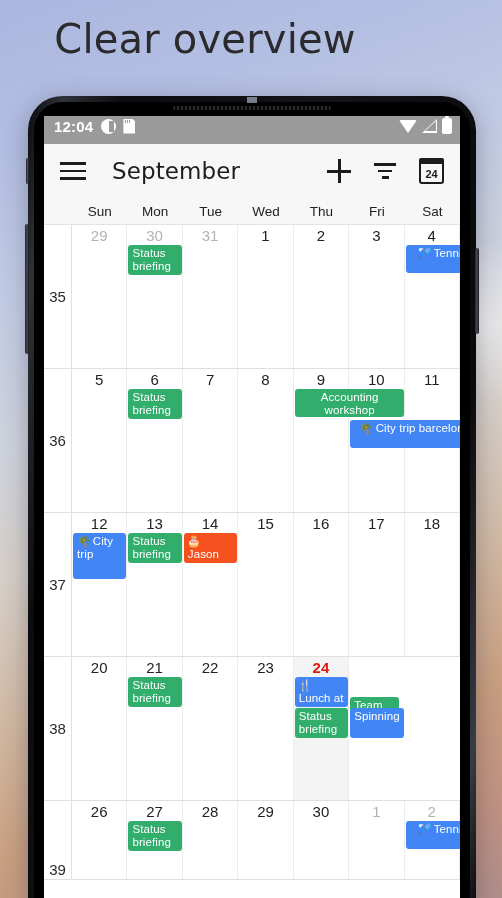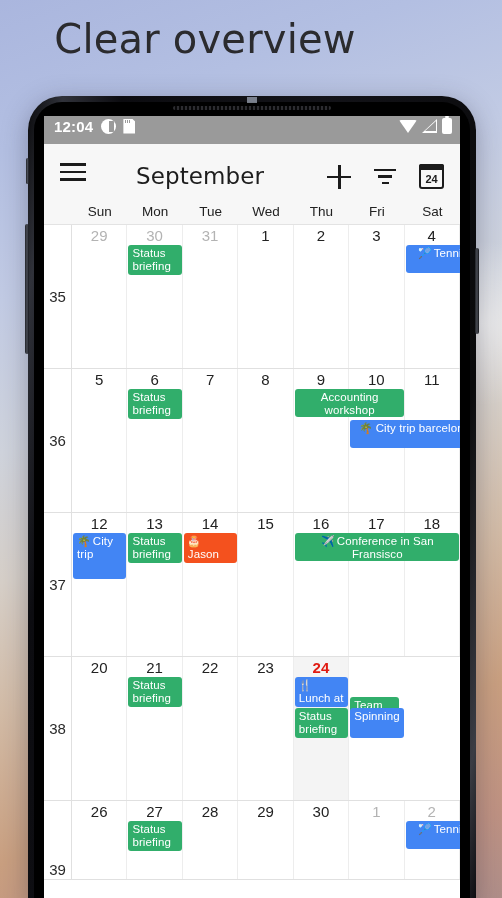--- a/index.html
+++ b/index.html
@@ -162,24 +162,23 @@
   .ic-battery::before {
     content: ""; position: absolute; left: 3px; top: -2px;
     width: 4px; height: 2px; background: #fff; border-radius: 1px;
   }
 
   
   .toolbar {
     height: 54px;
     background: #f7f7f7;
     display: flex;
-    align-items: flex-end;
+    align-items: center;
     padding: 9px 12px;
     box-sizing: border-box;
-    gap: 24px;
   }
   .tb-menu {
     width: 34px; height: 34px;
     display: flex; flex-direction: column; justify-content: center; gap: 5px;
     padding-left: 4px; box-sizing: border-box; cursor: pointer;
   }
   .tb-menu span { display:block; width: 26px; height: 2.6px; background: #1b1b1b; }
   .tb-title {
     font-size: 23px; color: #1d1d1d; font-weight: 400;
     margin-left: 22px; letter-spacing: 0.1px;
@@ -417,21 +416,20 @@
           <div class="daycell">
             <div class="daynum">17</div>
           </div>
           <div class="daycell">
             <div class="daynum">18</div>
           </div>
           <div class="events-layer">
             <div class="chip blue" style="left: 1px; width: 53.4286px; top: 20px; height: 46px;"><span class="emo">🌴</span><span>City trip</span></div>
             <div class="chip green" style="left: 56.4286px; width: 53.4286px; top: 20px; height: 30px;"><span>Status briefing</span></div>
             <div class="chip orange" style="left: 111.857px; width: 53.4286px; top: 20px; height: 30px;"><span class="emo">🎂</span><span>Jason (26)</span></div>
-            <div class="chip green center" style="left: 222.714px; width: 164.286px; top: 20px; height: 28px;"><span class="emo">✈️</span><span>Conference in San Fransisco</span></div>
           </div>
         </div>
         <div class="week">
           <div class="wk-num">38</div>
           <div class="daycell">
             <div class="daynum">20</div>
           </div>
           <div class="daycell">
             <div class="daynum">21</div>
           </div>

